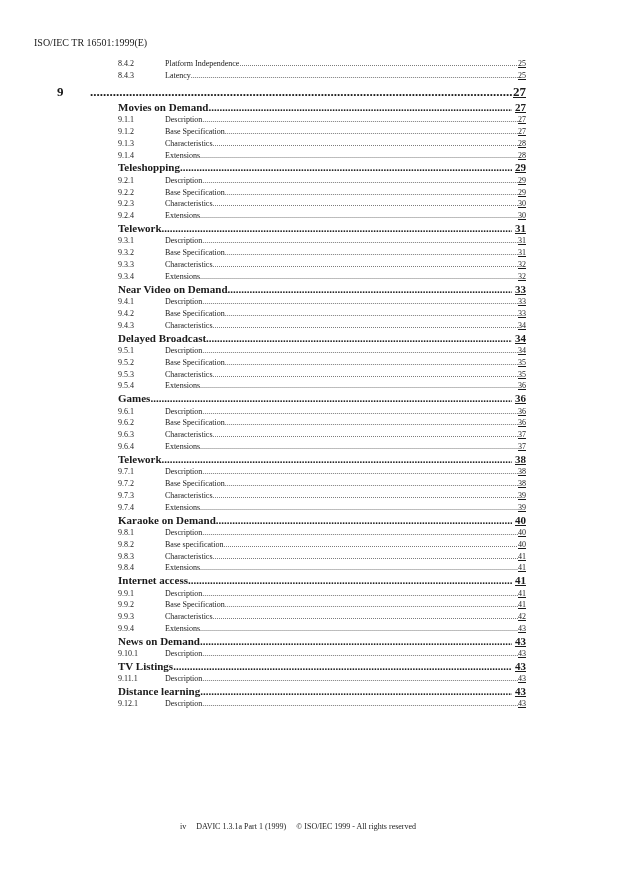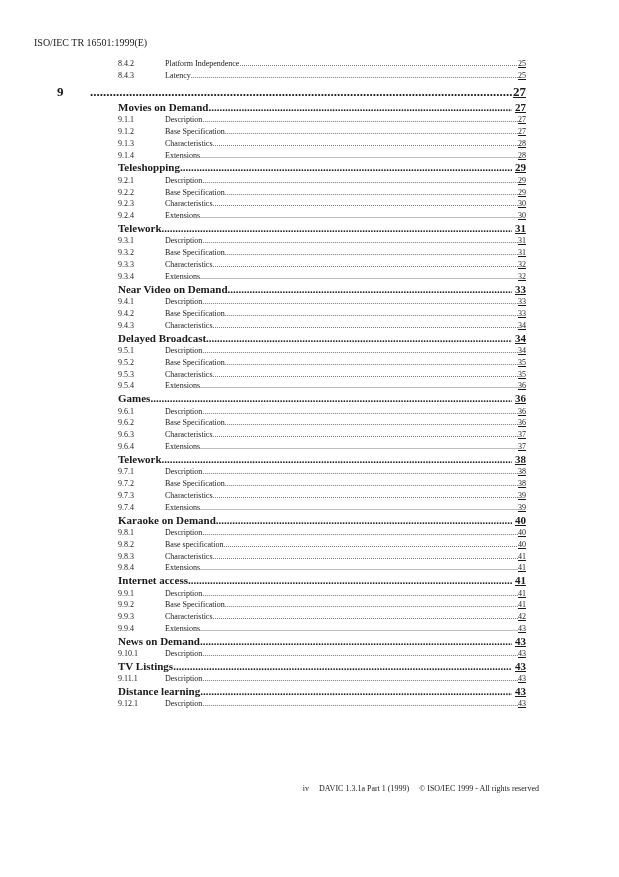--- a/index.html
+++ b/index.html
@@ -24,21 +24,21 @@
   .l2 { height: 13.3px; font-size: 11px; font-weight: bold; line-height: 13.3px; }
   .l2 .num { left: 90px; top: 12px; }
   .l2 .title-wrap { left: 118px; top: 0; }
   .l2 .page { padding-left: 3px; }
 
   
   .l1 { height: 18px; font-size: 13px; font-weight: bold; line-height: 18px; margin-top: 1px; }
   .l1 .num { left: 57px; top: 0; }
   .l1 .title-wrap { left: 90px; top: 0; }
 
-  .footer { position: absolute; top: 784px; left: 57px; width: 482px; font-size: 8px; display: flex; justify-content: flex-end; }
+  .footer { position: absolute; top: 822px; left: 57px; width: 482px; font-size: 8px; display: flex; justify-content: center; }
   .footer .left span { margin-right: 10px; }
 </style>
 </head>
 <body>
 
 <div class="header">ISO/IEC TR 16501:1999(E)</div>
 
 <div class="toc" id="toc">
   <div class="row l3">
     <span class="num">8.4.2</span>

